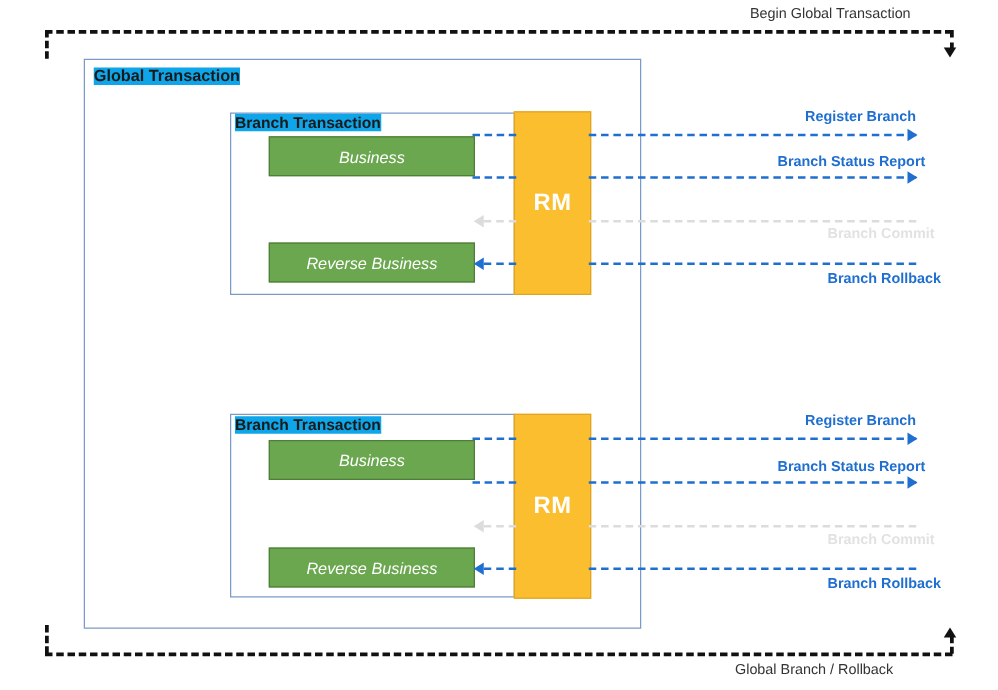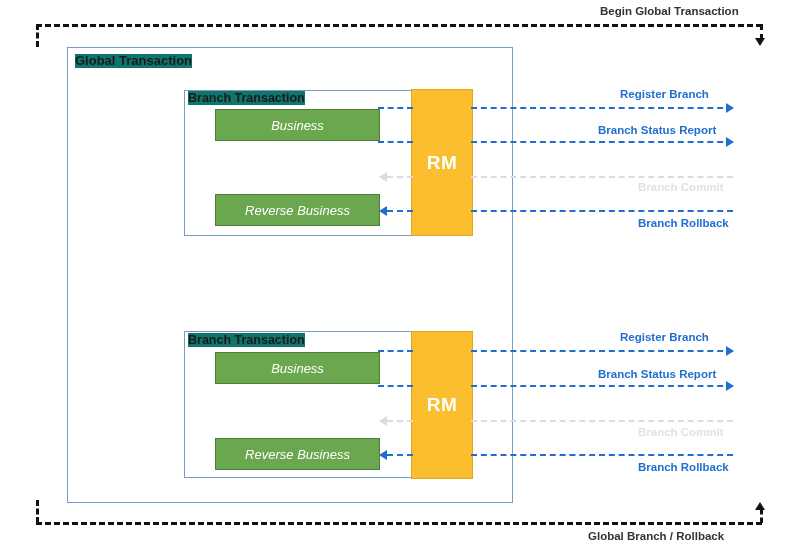--- a/index.html
+++ b/index.html
@@ -34,21 +34,21 @@
   
   .box-outline {
     border: 1px solid #7A9BC8;
     background: transparent;
   }
   .box-label {
     position: absolute;
     font-size: 12.5px;
     font-weight: bold;
     color: #1a1a1a;
-    background: #0f766e;
+    background: #0ea5e9;
     white-space: nowrap;
     line-height: 14px;
   }
 
   
   .green-block {
     background: #6AA74F;
     border: 1px solid #4E7F38;
     color: #ffffff;
     display: flex;
@@ -66,20 +66,21 @@
   }
   .msg-line.faded { border-top-color: #DCDCDC; }
 
   .msg-label {
     position: absolute;
     font-size: 11.5px;
     font-weight: bold;
     color: #1F6FD0;
     white-space: nowrap;
     line-height: 13px;
+    margin-left: 24px;
   }
   .msg-label.faded { color: #E2E2E2; }
 
   
   .arrow-r {
     position: absolute;
     width: 0; height: 0;
     border-top: 5px solid transparent;
     border-bottom: 5px solid transparent;
     border-left: 8px solid #1F6FD0;
@@ -107,21 +108,21 @@
     border-bottom: 8px solid #111111;
   }
 
   
   .blk-h { height: 0; border-top: 3px dashed #111111; }
   .blk-v { width: 0;  border-left: 3px dashed #111111; }
 
   .blk-label {
     position: absolute;
     font-size: 11.5px;
-    font-weight: bold;
+    font-weight: normal;
     color: #333333;
     white-space: nowrap;
     line-height: 13px;
   }
 </style>
 </head>
 <body>
 
 <div id="diagram">
 

